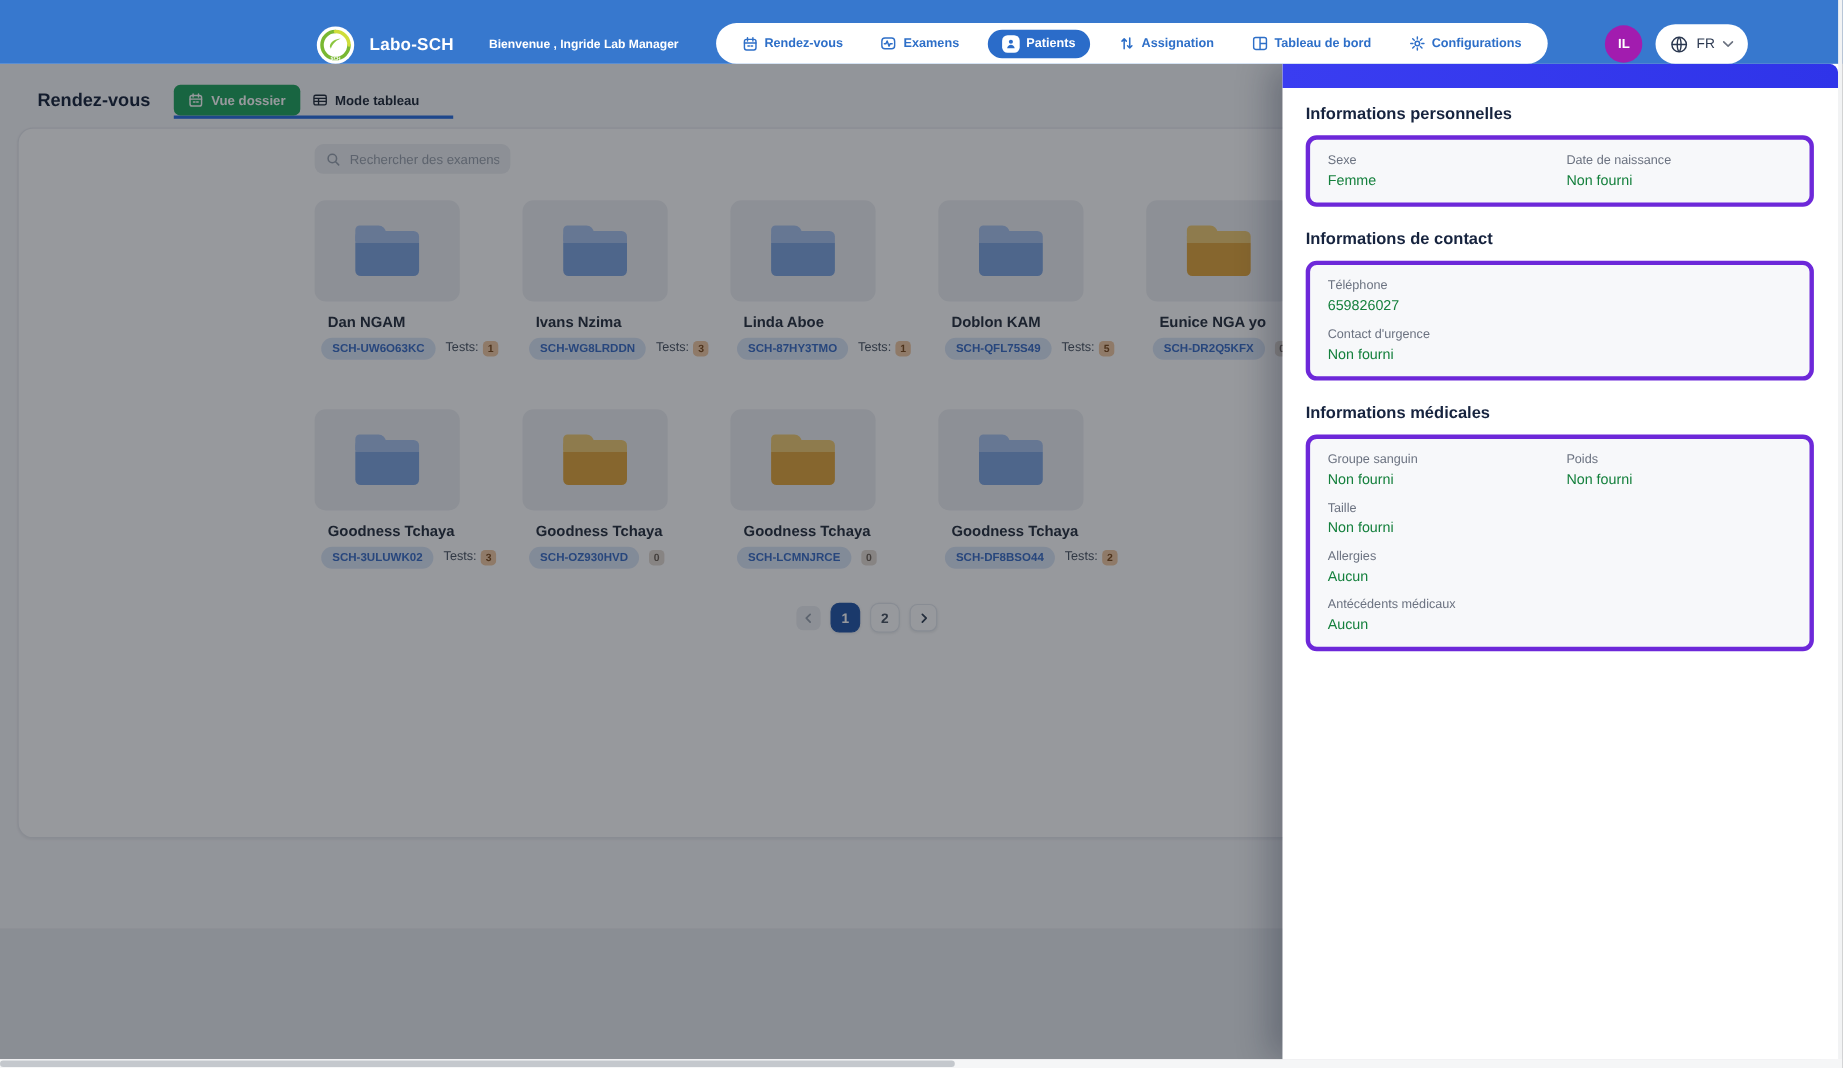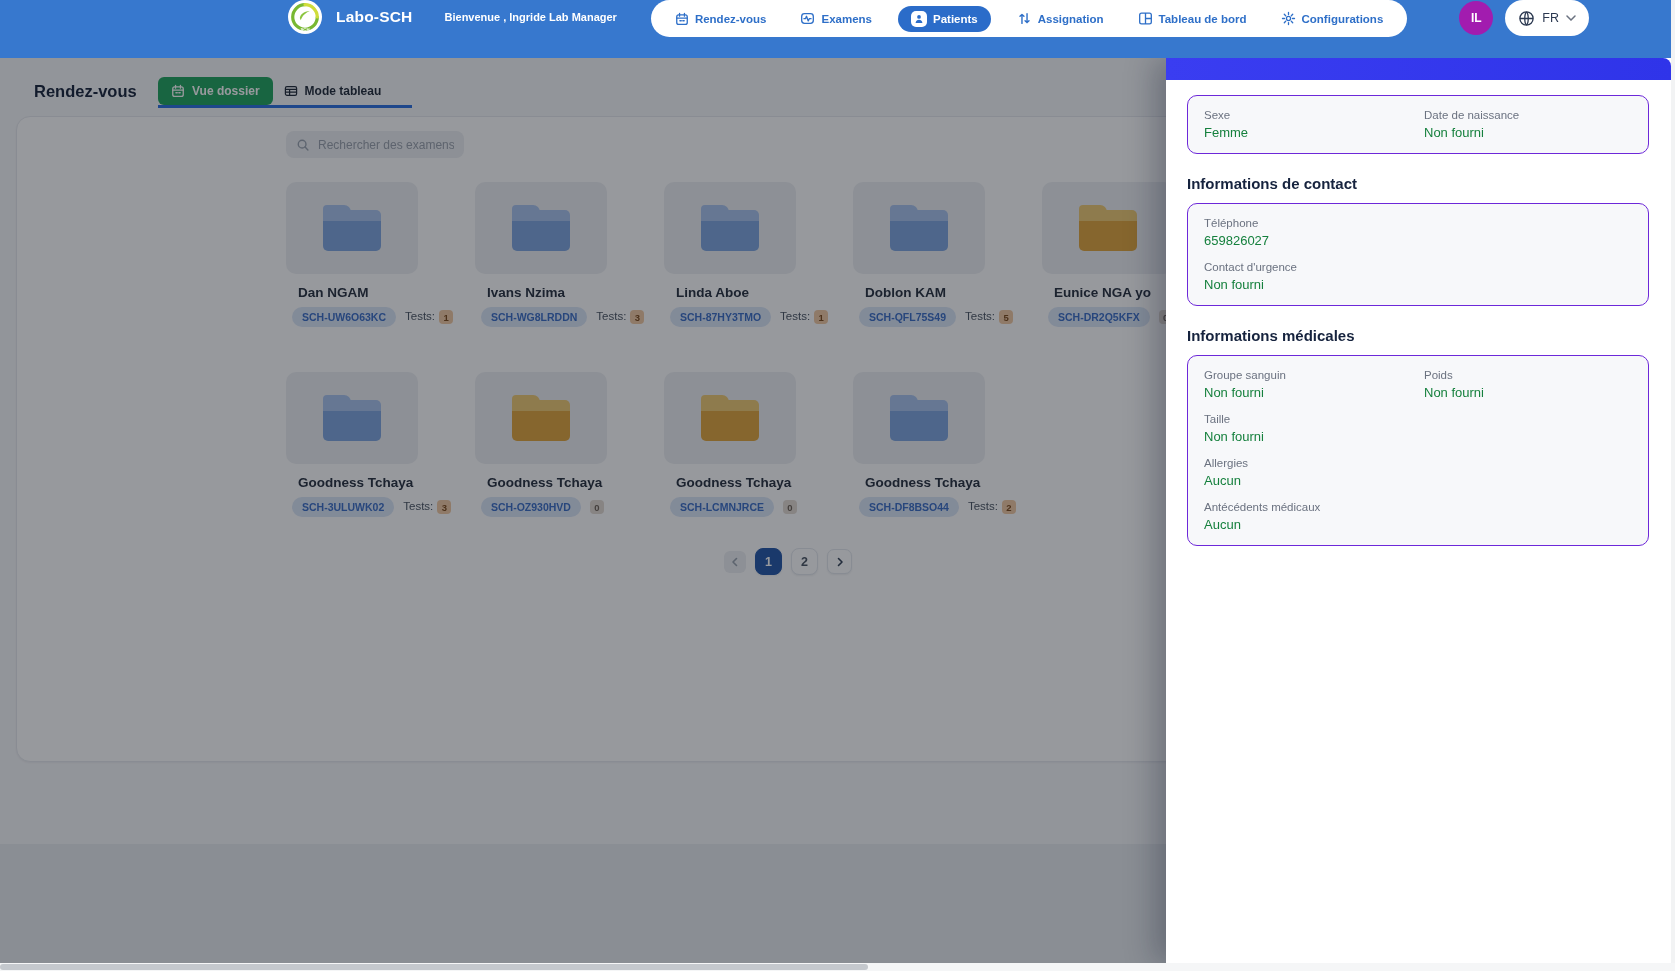--- a/index.html
+++ b/index.html
@@ -4,21 +4,21 @@
 <style>
   * { box-sizing: border-box; margin: 0; padding: 0; }
   html,body { width:1675px; height:971px; }
   body {
     font-family: "Liberation Sans", "DejaVu Sans", sans-serif;
     position: relative; overflow: hidden; background:#fff;
   }
   
   .app-header{
     position:absolute; top:0; left:0; right:0; height:58px;
-    background:#3778ce; display:flex; align-items:flex-start; z-index:50;
+    background:#3778ce; display:flex; align-items:flex-end; z-index:50;
     padding-left:288px; padding-right:84px;
   }
   .hdr-left{display:flex; align-items:center; gap:14px;}
   .logo{width:34px;height:34px;border-radius:50%;background:#fff;display:flex;align-items:center;justify-content:center;flex:0 0 auto;}
   .brand{color:#fff;font-size:15.5px;font-weight:700;letter-spacing:.2px;}
   .welcome{color:#fff;font-size:11px;font-weight:700;margin-left:18px;white-space:nowrap;}
   .main-nav{
     margin-left:34px; background:#fff; border-radius:19px; height:37px;
     display:flex; align-items:center; gap:18px; padding:0 16px; flex:0 0 auto;
   }
@@ -73,21 +73,21 @@
     display:flex;align-items:center;justify-content:center;cursor:pointer;box-shadow:0 1px 2px rgba(16,24,40,.07);}
   .bottom-band{position:absolute;left:0;right:0;top:786px;bottom:0;background:#e9ebef;}
   
   .overlay{position:absolute;top:58px;left:0;width:1166px;bottom:8px;background:rgba(13,18,28,.43);z-index:40;}
   .drawer{position:absolute;top:58px;left:1166px;right:4px;bottom:8px;background:#fff;z-index:45;
     box-shadow:-12px 0 28px rgba(15,23,42,.28);}
   .drawer-strip{height:22px;background:linear-gradient(90deg,#3a3df1,#2f34e9);border-radius:0 8px 0 0;}
   .drawer-body{padding:15px 22px 0 21px;}
   .d-section{margin-bottom:21px;}
   .d-title{font-size:15px;font-weight:700;color:#16233e;margin-bottom:11px;}
-  .d-card{background:#f7f8fa;border:1px solid #6d28d9;border-radius:10px;padding:13px 16px;
+  .d-card{background:#f7f8fa;border:4px solid #6d28d9;border-radius:10px;padding:13px 16px;
     display:grid;grid-template-columns:1fr 1fr;column-gap:12px;row-gap:13px;}
   .d-field.full{grid-column:1 / -1;}
   .d-label{font-size:11.5px;color:#6b7280;margin-bottom:4px;}
   .d-value{font-size:13px;font-weight:500;color:#15803d;}
   
   .vscroll{position:absolute;top:0;right:0;width:4px;bottom:8px;background:#f2f3f4;z-index:60;}
   .hscroll{position:absolute;left:0;right:0;bottom:0;height:8px;background:#f5f6f7;z-index:60;}
   .hscroll .thumb{position:absolute;left:0;top:1px;width:868px;height:6px;background:#c4c8cd;border-radius:3px;}
 </style>
 </head>
@@ -402,20 +402,21 @@
   </div>
   <div class="bottom-band"></div>
 </div>
 
 <div class="overlay"></div>
 
 <aside class="drawer">
   <div class="drawer-strip"></div>
   <div class="drawer-body">
   <section class="d-section">
+    <div class="d-title">Informations personnelles</div>
     <div class="d-card">
   <div class="d-field">
     <div class="d-label">Sexe</div>
     <div class="d-value">Femme</div>
   </div>
 
   <div class="d-field">
     <div class="d-label">Date de naissance</div>
     <div class="d-value">Non fourni</div>
   </div>

